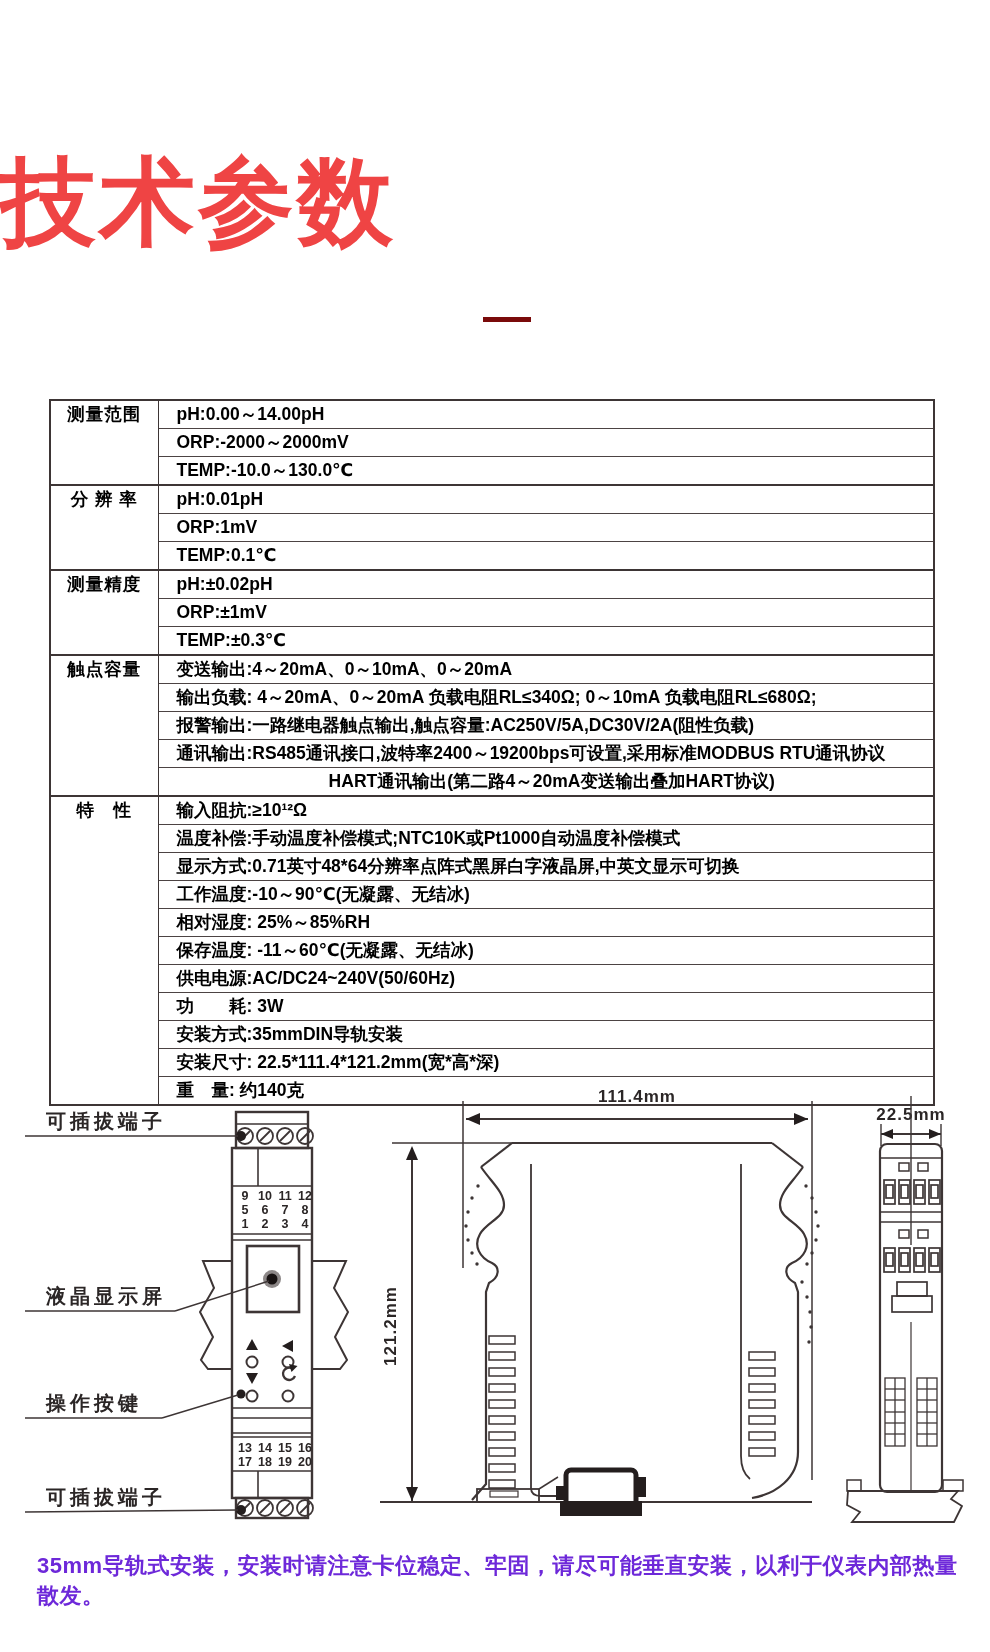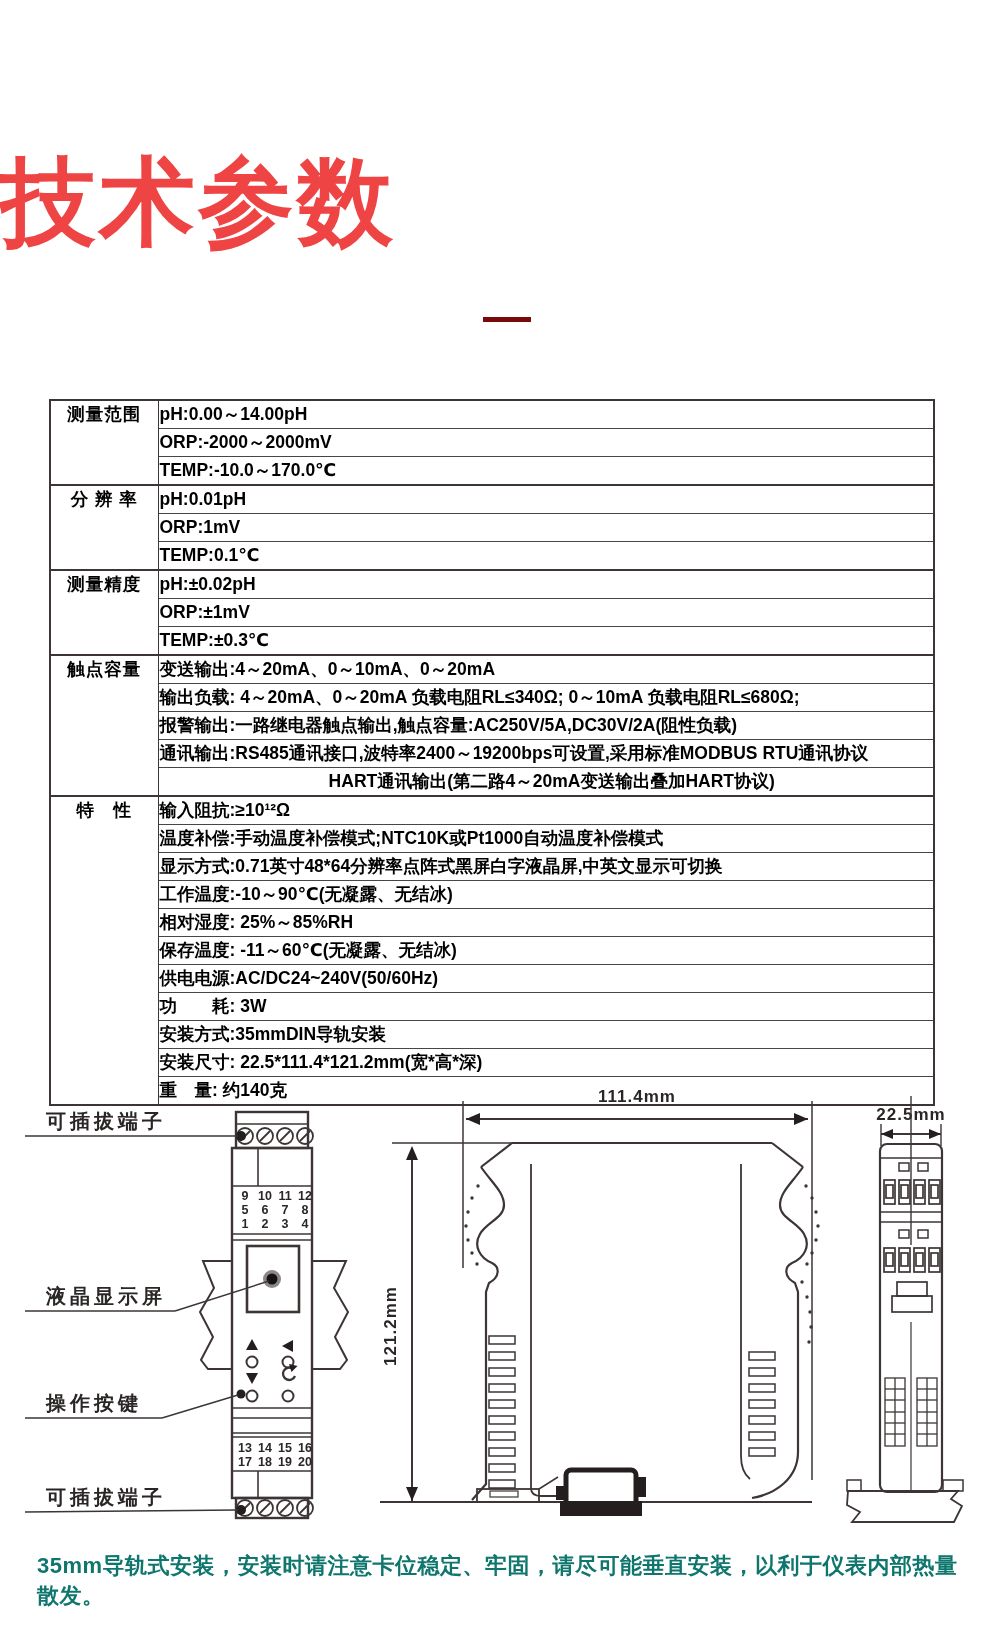--- a/index.html
+++ b/index.html
@@ -7,33 +7,33 @@
         font-family:"Liberation Sans","DejaVu Sans",sans-serif;color:#2b2626;}
   .title{position:absolute;top:146px;left:0;width:100%;
          font-size:96px;line-height:112px;font-weight:900;letter-spacing:3px;color:#ef4444;}
   .dash{position:absolute;top:317px;left:483px;width:48px;height:5px;background:#7a0a0a;}
   .spec{position:absolute;top:399px;left:49px;}
   table.spec-t{border-collapse:collapse;table-layout:fixed;width:886px;border:2.5px solid #3d3535;}
   .spec-t col.c1{width:108px;}
   .spec-t td{height:27px;line-height:27px;font-size:17.5px;font-weight:600;
              padding:0;white-space:nowrap;overflow:hidden;color:#000000;}
   .spec-t td.lab{border-right:1.5px solid #3d3535;text-align:center;vertical-align:top;letter-spacing:1px;}
-  .spec-t td.val{border-top:1.5px solid #4c4343;padding-left:1px;}
+  .spec-t td.val{border-top:1.5px solid #4c4343;padding-left:18px;}
   .spec-t tr.gs td{border-top:2.5px solid #3d3535;}
   .spec-t tr.first td{border-top:none;}
   .spec-t td.center{text-align:center;padding-left:12px;}
   .diag{position:absolute;}
   svg{display:block;}
   .ln{stroke:#3d3535;fill:none;}
   .fillink{fill:#241e1e;stroke:none;}
   .num{font-size:12.5px;font-weight:700;fill:#2b2626;text-anchor:middle;}
   .cnlabel{font-size:20px;font-weight:700;fill:#2b2626;letter-spacing:4px;}
   .dimtxt{font-size:17px;font-weight:600;fill:#2b2626;text-anchor:middle;letter-spacing:1px;}
   .caption{position:absolute;top:1551px;left:37px;width:930px;font-size:22px;
-           font-weight:600;color:#0f766e;letter-spacing:0.5px;}
+           font-weight:600;color:#6d28d9;letter-spacing:0.5px;}
 </style>
 </head>
 <body>
 
 <div class="page">
 
   <div class="title">技术参数</div>
   <div class="dash"></div>
 
   <div class="spec">
@@ -44,21 +44,21 @@
         </colgroup>
       <tbody>
         <tr class="gs first">
           <td class="lab" rowspan="3">测量范围</td>
           <td class="val">pH:0.00～14.00pH</td>
         </tr>
         <tr>
             <td class="val">ORP:-2000～2000mV</td>
           </tr>
         <tr>
-            <td class="val">TEMP:-10.0～170.0℃</td>
+            <td class="val">TEMP:-10.0～130.0℃</td>
           </tr>
 
         <tr class="gs">
           <td class="lab" rowspan="3">分 辨 率</td>
           <td class="val">pH:0.01pH</td>
         </tr>
         <tr>
             <td class="val">ORP:1mV</td>
           </tr>
         <tr>

